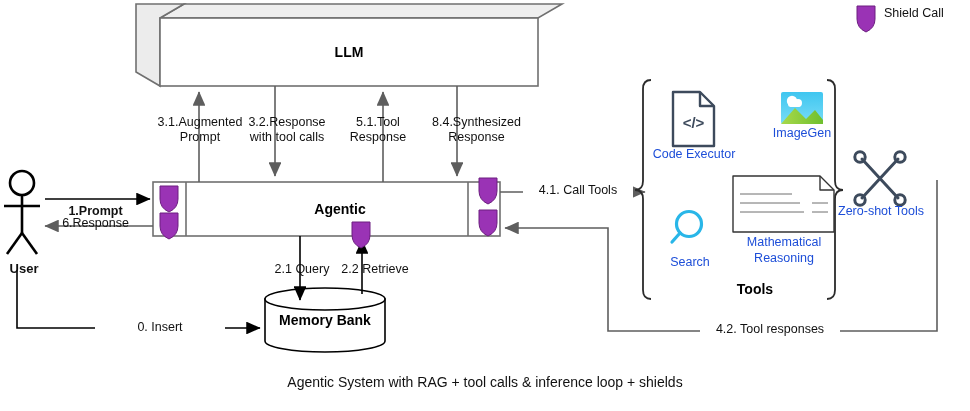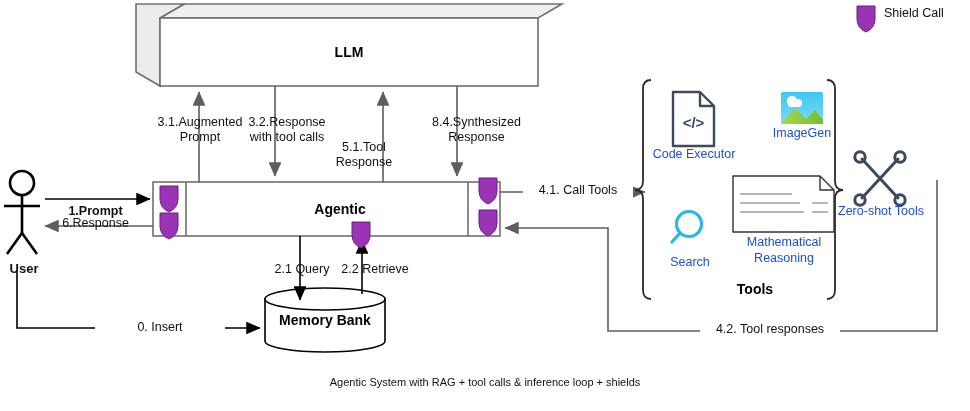--- a/index.html
+++ b/index.html
@@ -10,21 +10,21 @@
        text-align:center;white-space:pre-line;}
   .lbl-bold{font-weight:bold;}
   .box-title{position:absolute;font-weight:bold;font-size:14px;text-align:center;}
   #llm-label{left:160px;top:44px;width:378px;}
   #exec-label{left:250px;top:201px;width:180px;}
   #mem-label{left:265px;top:312px;width:120px;}
   
   #tools-label{left:700px;top:281px;width:110px;}
   .tool-cap{position:absolute;font-size:12.5px;text-align:center;color:#1d4ed8;line-height:15px;}
   #legend-text{left:884px;top:6px;width:90px;text-align:left;font-size:12.5px;}
-  #caption{left:0;top:375px;width:970px;text-align:center;font-size:11px;}
+  #caption{left:0;top:375px;width:970px;text-align:center;font-size:14px;}
 </style>
 </head>
 <body>
 
 <svg id="canvas" viewBox="0 0 970 411">
   <defs>
     <marker id="ah-blk" markerWidth="9" markerHeight="8" refX="8.6" refY="4" orient="auto">
       <path d="M0,0 L9,4 L0,8 z" fill="#000"></path>
     </marker>
     <marker id="ah-gry" markerWidth="9" markerHeight="8" refX="8.6" refY="4" orient="auto">
@@ -170,21 +170,21 @@
 <div class="lbl lbl-bold" style="left:0px;top:261px;width:48px;font-size:13px;">User</div>
 
 <div class="lbl" style="left:43px;top:204px;width:105px;font-weight:bold;">1.Prompt</div>
 <div class="lbl" style="left:43px;top:216px;width:105px;">6.Response</div>
 <div class="lbl" style="left:95px;top:320px;width:130px;background:#fff;">0. Insert</div>
 
 <div class="lbl" style="left:140px;top:115px;width:120px;">3.1.Augmented
 Prompt</div>
 <div class="lbl" style="left:232px;top:115px;width:110px;">3.2.Response
 with tool calls</div>
-<div class="lbl" style="left:320px;top:115px;width:88px;margin-top:25px;">5.1.Tool
+<div class="lbl" style="left:334px;top:115px;width:88px;">5.1.Tool
 Response</div>
 <div class="lbl" style="left:424px;top:115px;width:105px;">8.4.Synthesized
 Response</div>
 
 <div class="lbl" style="left:262px;top:262px;width:80px;">2.1 Query</div>
 <div class="lbl" style="left:330px;top:262px;width:90px;">2.2 Retrieve</div>
 
 <div class="lbl" style="left:523px;top:183px;width:110px;background:#fff;">4.1. Call Tools</div>
 <div class="lbl" style="left:700px;top:322px;width:140px;background:#fff;">4.2. Tool responses</div>
 

